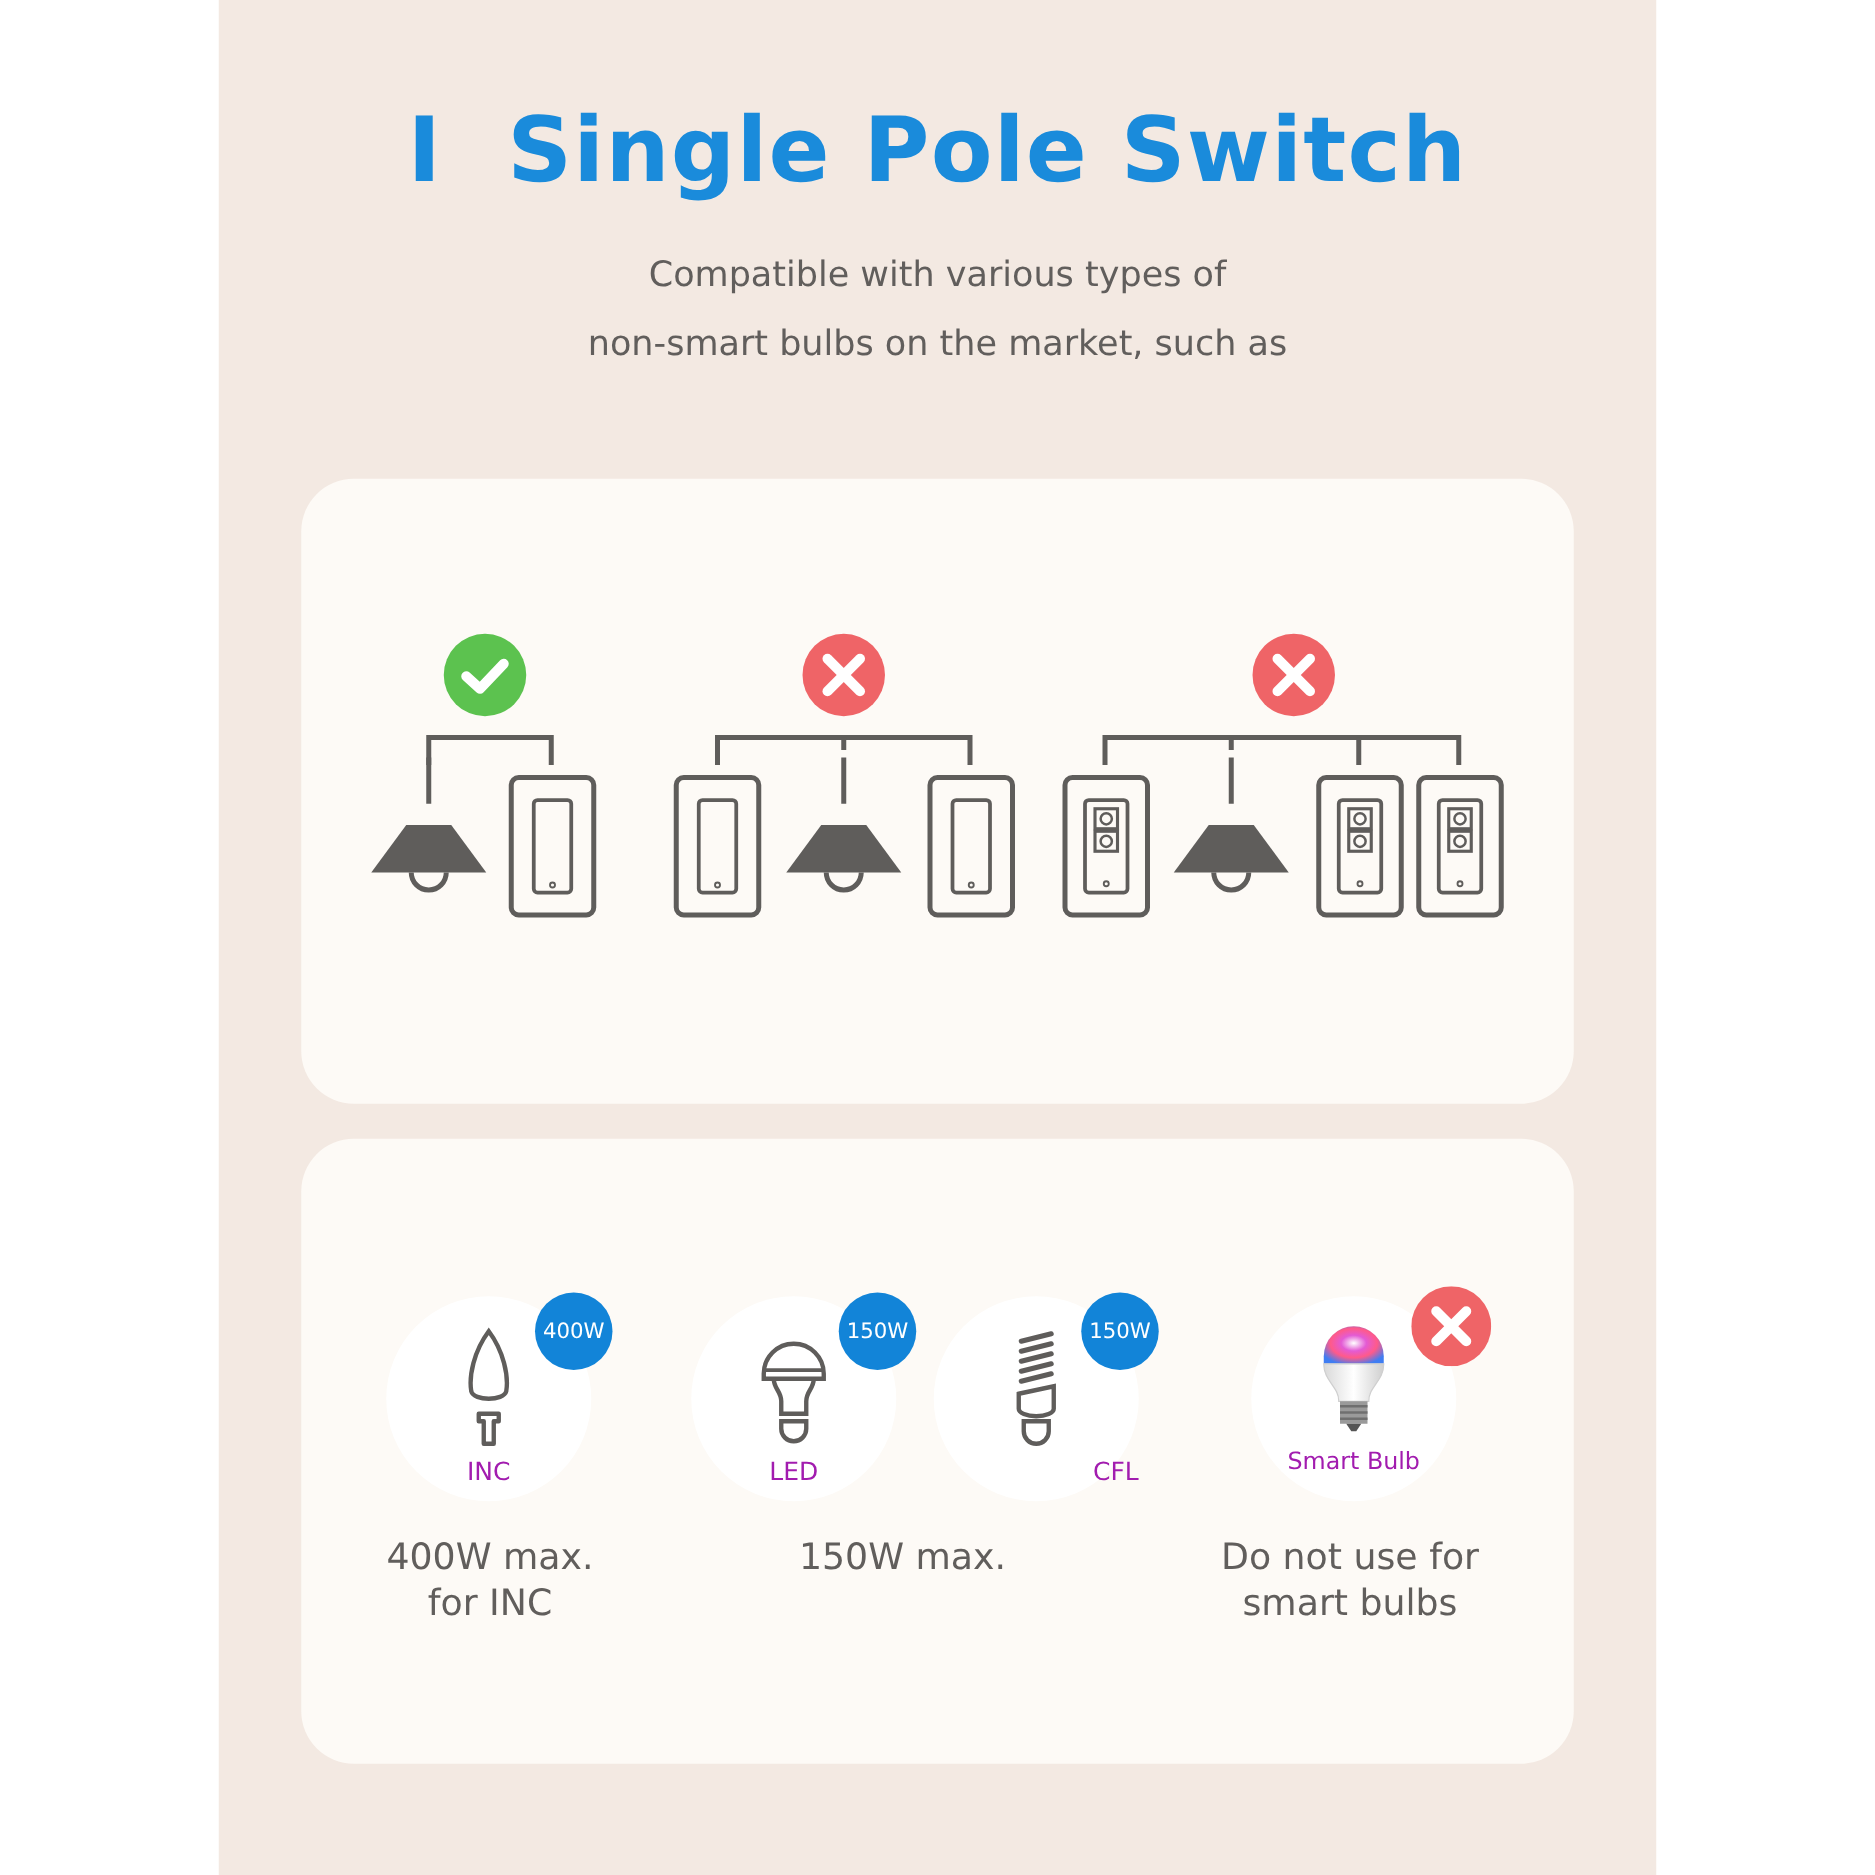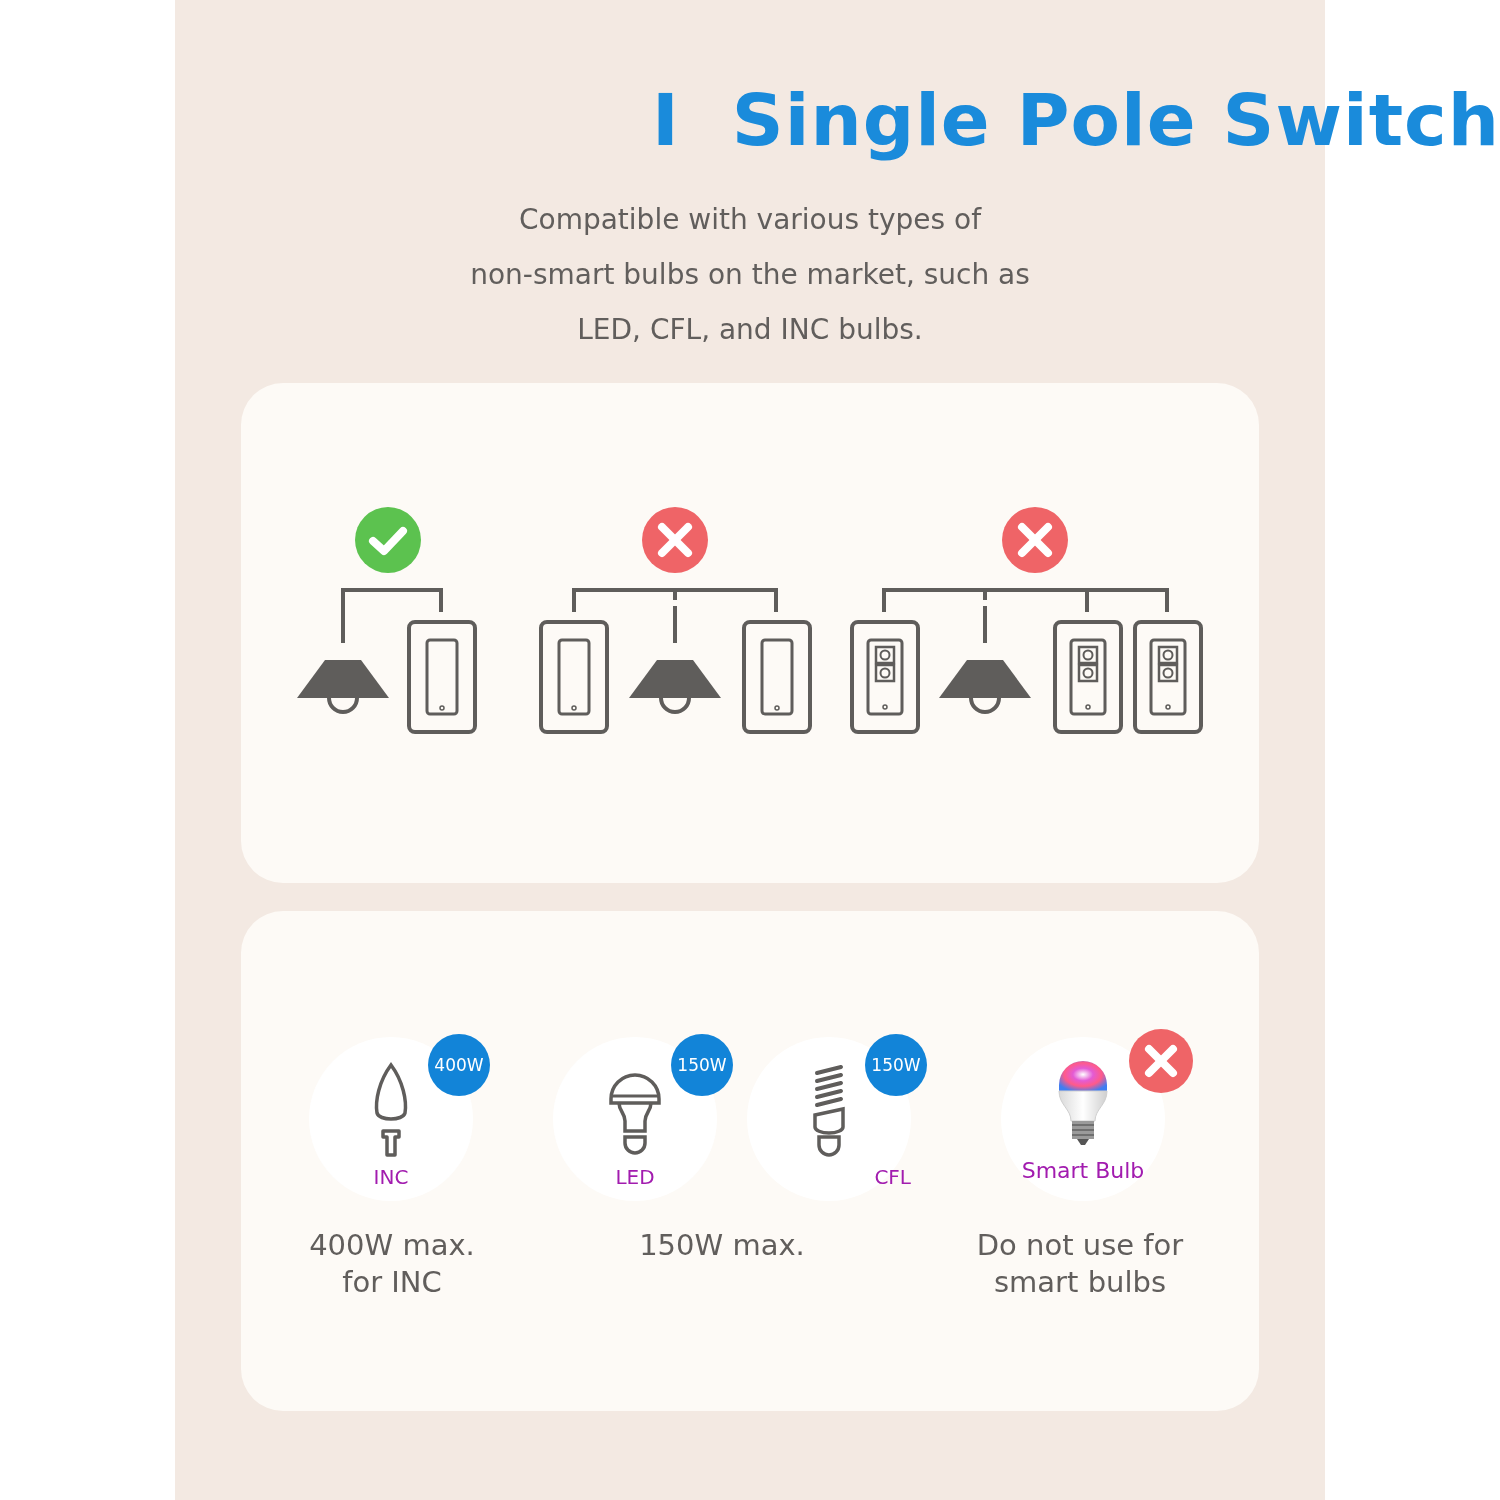--- a/index.html
+++ b/index.html
@@ -3,21 +3,21 @@
 <meta charset="utf-8">
 <style>
   * { box-sizing: border-box; margin: 0; padding: 0; }
   html, body { width: 1500px; height: 1500px; background: #ffffff; overflow: hidden; }
   body { font-family: "DejaVu Sans", "Liberation Sans", sans-serif; position: relative; }
   .column {
     position: absolute; left: 175px; top: 0; width: 1150px; height: 1500px;
     background: #f3e9e2;
   }
   .title {
-    position: absolute; left: 0; top: 78px; width: 1500px; text-align: right;
+    position: absolute; left: 0; top: 78px; width: 1500px; text-align: center;
     font-size: 72px; font-weight: bold; color: #1a8bdb; letter-spacing: 1px;
   }
   .title .roman { margin-right: 52px; }
   .subtitle {
     position: absolute; left: 0; top: 192px; width: 1500px; text-align: center;
     font-size: 28px; line-height: 55px; color: #615e5c;
   }
   .subtitle span { display: block; }
   .card {
     position: absolute; left: 241px; width: 1018px; background: #fdfaf6;
@@ -50,21 +50,20 @@
 
 <div class="column"></div>
 
 <div class="title">
   <span class="roman">I</span><span>Single Pole Switch</span>
 </div>
 
 <div class="subtitle">
   <span>Compatible with various types of</span>
   <span>non-smart bulbs on the market, such as</span>
-  <span>LED, CFL, and INC bulbs.</span>
 </div>
 
 <div class="card card1"></div>
 
 <svg class="diagram" style="left:0;top:0;" width="1500" height="900" viewBox="0 0 1500 900">
   <defs>
     <g id="lamp">
       <polygon points="-18,0 18,0 46,38 -46,38" fill="#5f5d5b"></polygon>
       <path d="M -14 38 A 14 14 0 0 0 14 38" fill="none" stroke="#5f5d5b" stroke-width="4"></path>
     </g>
@@ -174,21 +173,21 @@
       </linearGradient>
     </defs>
     <path d="M4 30 A 24 24 0 1 1 52 30 V 36 H4 Z" fill="url(#rgb)"></path>
     <path d="M4 36 H52 C 52 50, 40 54, 40 66 H16 C 16 54, 4 50, 4 36 Z" fill="url(#body)" stroke="#cfcfcf" stroke-width="1"></path>
     <rect x="17" y="66" width="22" height="18" fill="#9a9a9a"></rect>
     <line x1="17" y1="70" x2="39" y2="70" stroke="#6f6f6f" stroke-width="2"></line>
     <line x1="17" y1="75" x2="39" y2="75" stroke="#6f6f6f" stroke-width="2"></line>
     <line x1="17" y1="80" x2="39" y2="80" stroke="#6f6f6f" stroke-width="2"></line>
     <path d="M22 84 H34 L 30 90 H26 Z" fill="#555"></path>
   </svg>
-  <div class="bulb-label" style="top:121px;font-size:22px;">Smart Bulb</div>
+  <div class="bulb-label" style="top:121px;font-size:19px;">Smart Bulb</div>
 </div>
 <svg style="position:absolute;left:1129px;top:1029px;" width="64" height="64" viewBox="0 0 64 64">
   <circle cx="32" cy="32" r="32" fill="#ef6467"></circle>
   <line x1="20" y1="20" x2="44" y2="44" stroke="#fff" stroke-width="8" stroke-linecap="round"></line>
   <line x1="44" y1="20" x2="20" y2="44" stroke="#fff" stroke-width="8" stroke-linecap="round"></line>
 </svg>
 
 <div class="caption" style="left:272px;top:1227px;width:240px;">
   <span>400W max.</span>
   <span>for INC</span>

